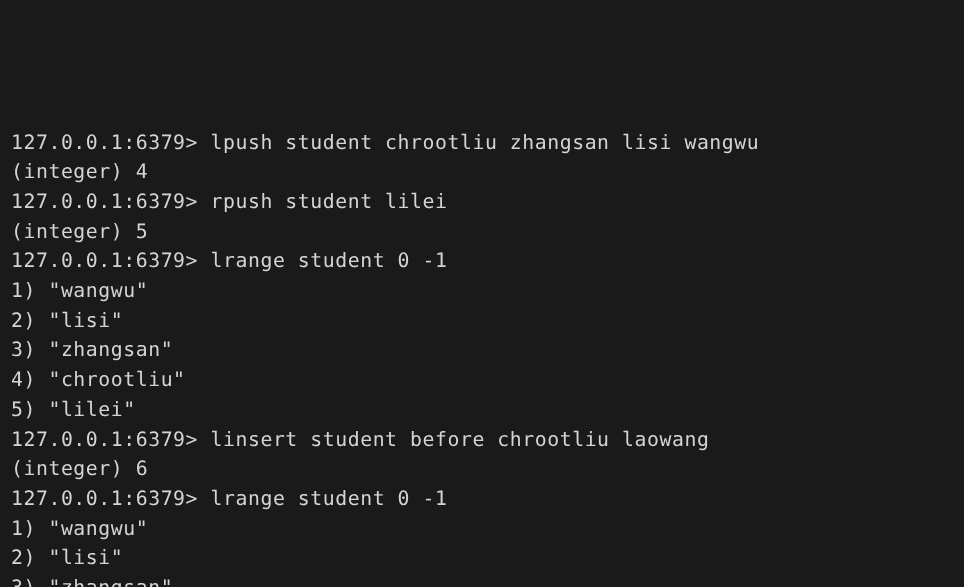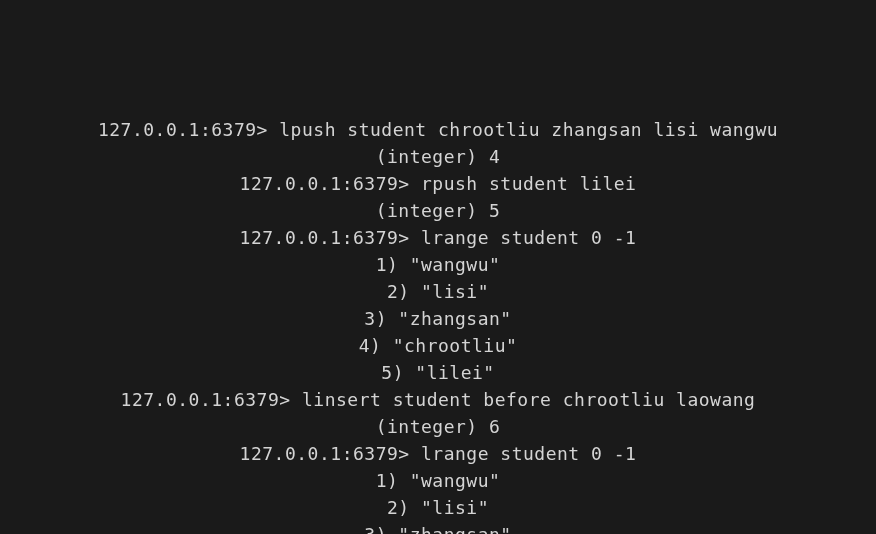--- a/index.html
+++ b/index.html
@@ -11,21 +11,20 @@
       font-size: 18px;
       line-height: 1.5;
       width: 876px;
       height: 534px;
       box-sizing: border-box;
       white-space: pre;
       letter-spacing: 0.5px;
     }
     .line {
       display: block;
-      text-align: center;
     }
   </style>
 </head>
 <body>
 
 
 
 <div id="terminal-container"><span class="line">127.0.0.1:6379&gt; lpush student chrootliu zhangsan lisi wangwu</span><span class="line">(integer) 4</span><span class="line">127.0.0.1:6379&gt; rpush student lilei</span><span class="line">(integer) 5</span><span class="line">127.0.0.1:6379&gt; lrange student 0 -1</span><span class="line">1) "wangwu"</span><span class="line">2) "lisi"</span><span class="line">3) "zhangsan"</span><span class="line">4) "chrootliu"</span><span class="line">5) "lilei"</span><span class="line">127.0.0.1:6379&gt; linsert student before chrootliu laowang</span><span class="line">(integer) 6</span><span class="line">127.0.0.1:6379&gt; lrange student 0 -1</span><span class="line">1) "wangwu"</span><span class="line">2) "lisi"</span><span class="line">3) "zhangsan"</span></div>
 
 

